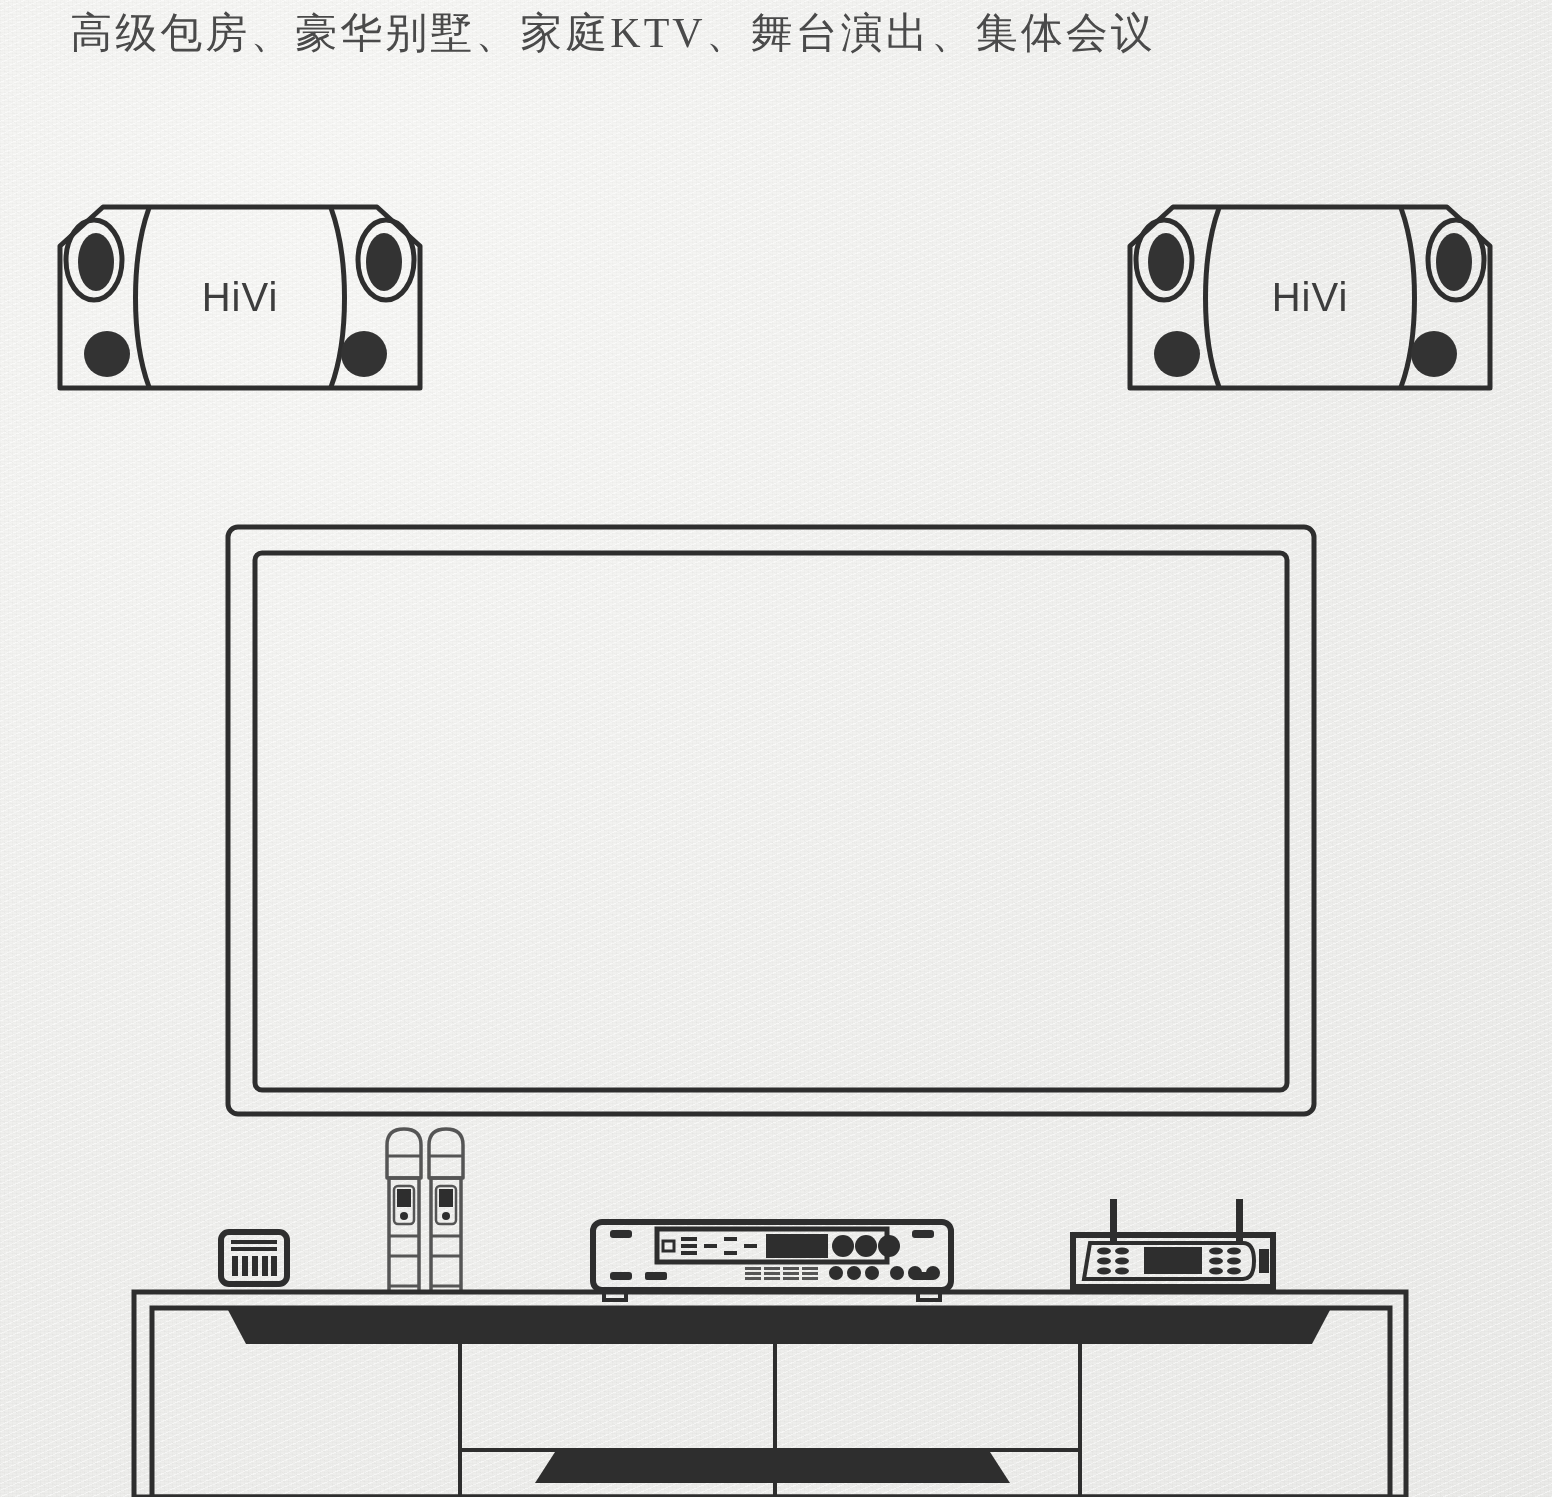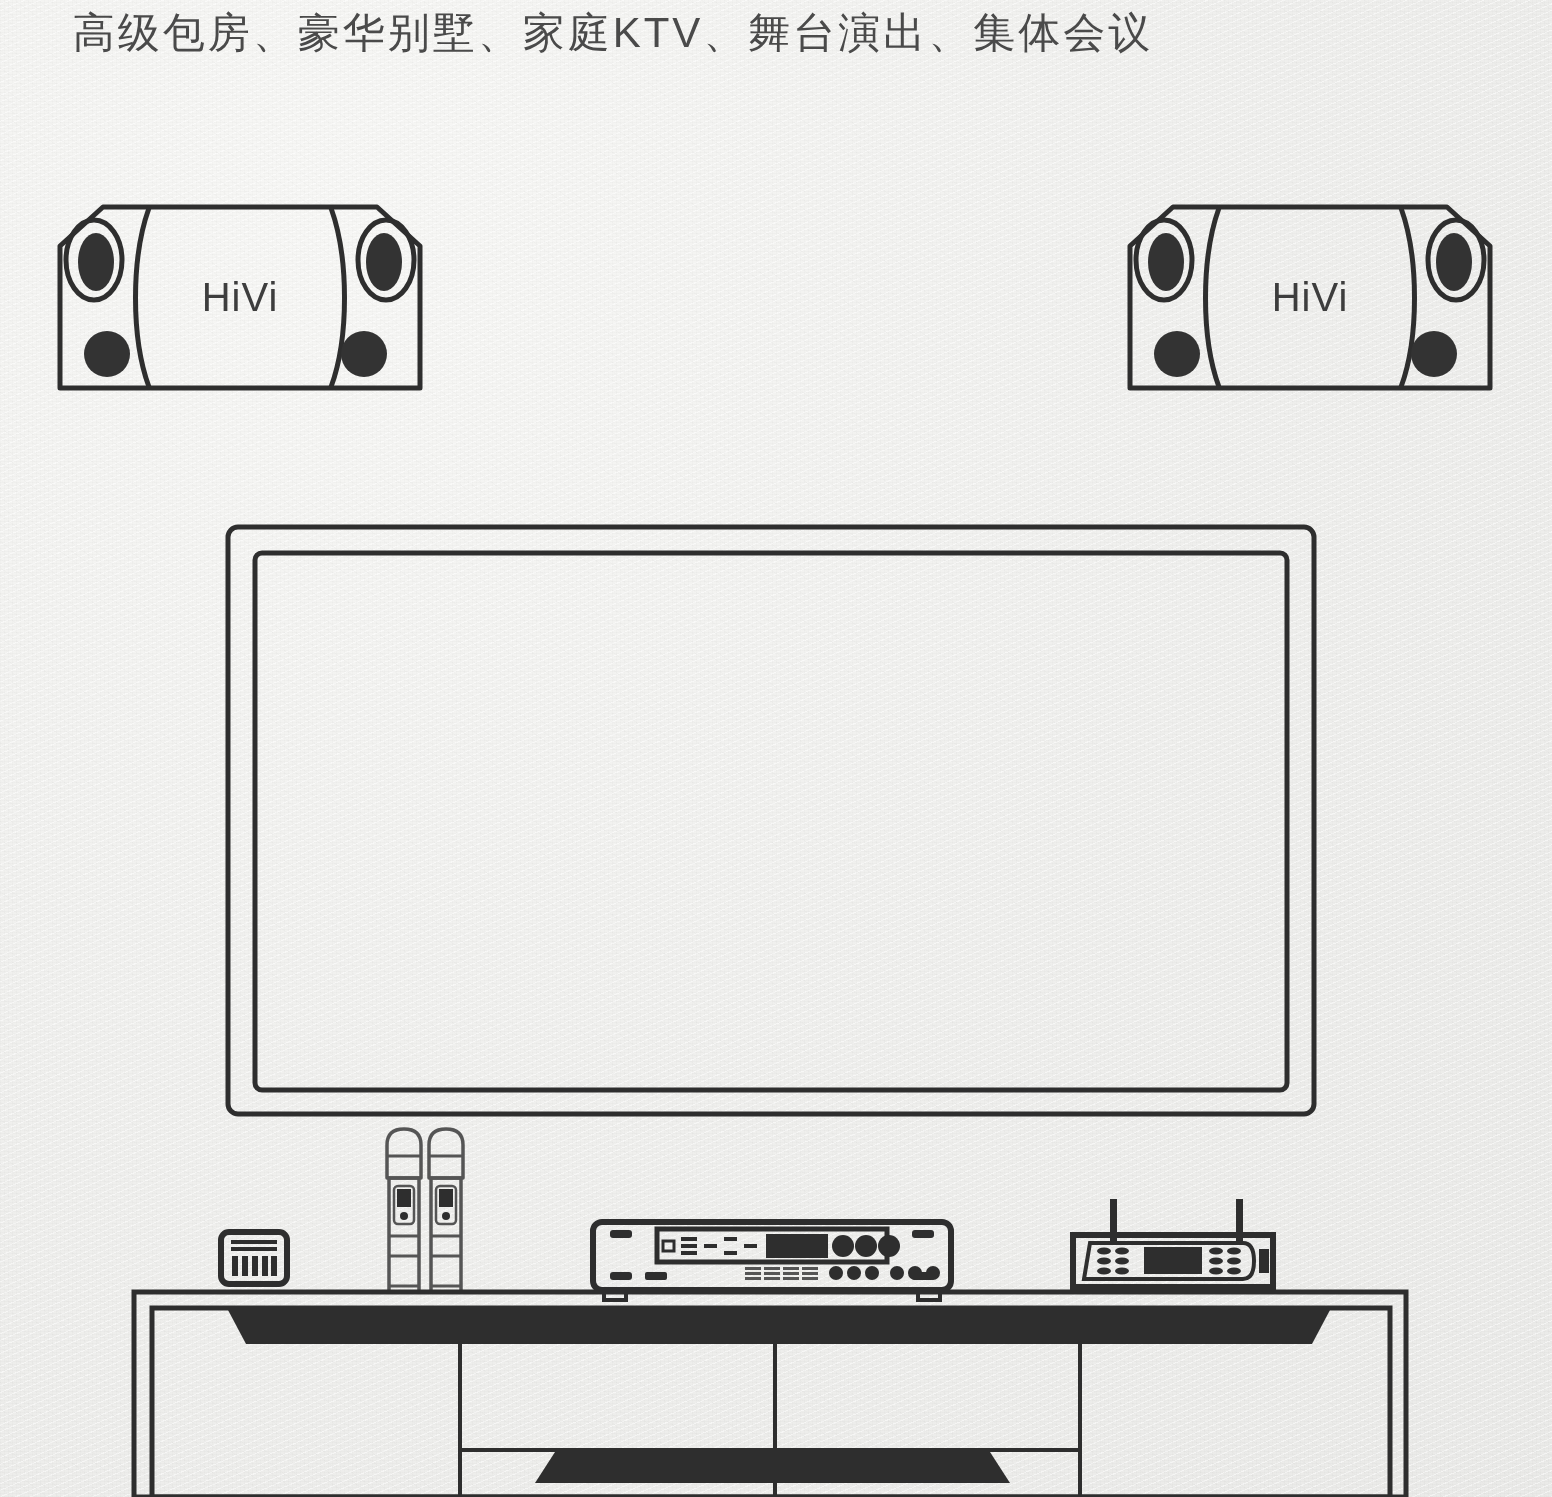--- a/index.html
+++ b/index.html
@@ -26,21 +26,21 @@
       radial-gradient(ellipse at 22% 14%, #f7f7f5 0%, #efefed 55%, #eaeae8 100%);
   }
   #headline {
     position: absolute;
     left: 0;
     top: 0;
     width: 1226px;
     height: 66px;
     line-height: 66px;
     text-align: center;
-    font-family: Liberation Sans, sans-serif;
+    font-family: Liberation Serif, serif;
     font-size: 42px;
     letter-spacing: 3px;
     color: #4a4a4a;
     white-space: nowrap;
   }
   .svg-layer {
     position: absolute;
     left: 0;
     top: 0;
   }

